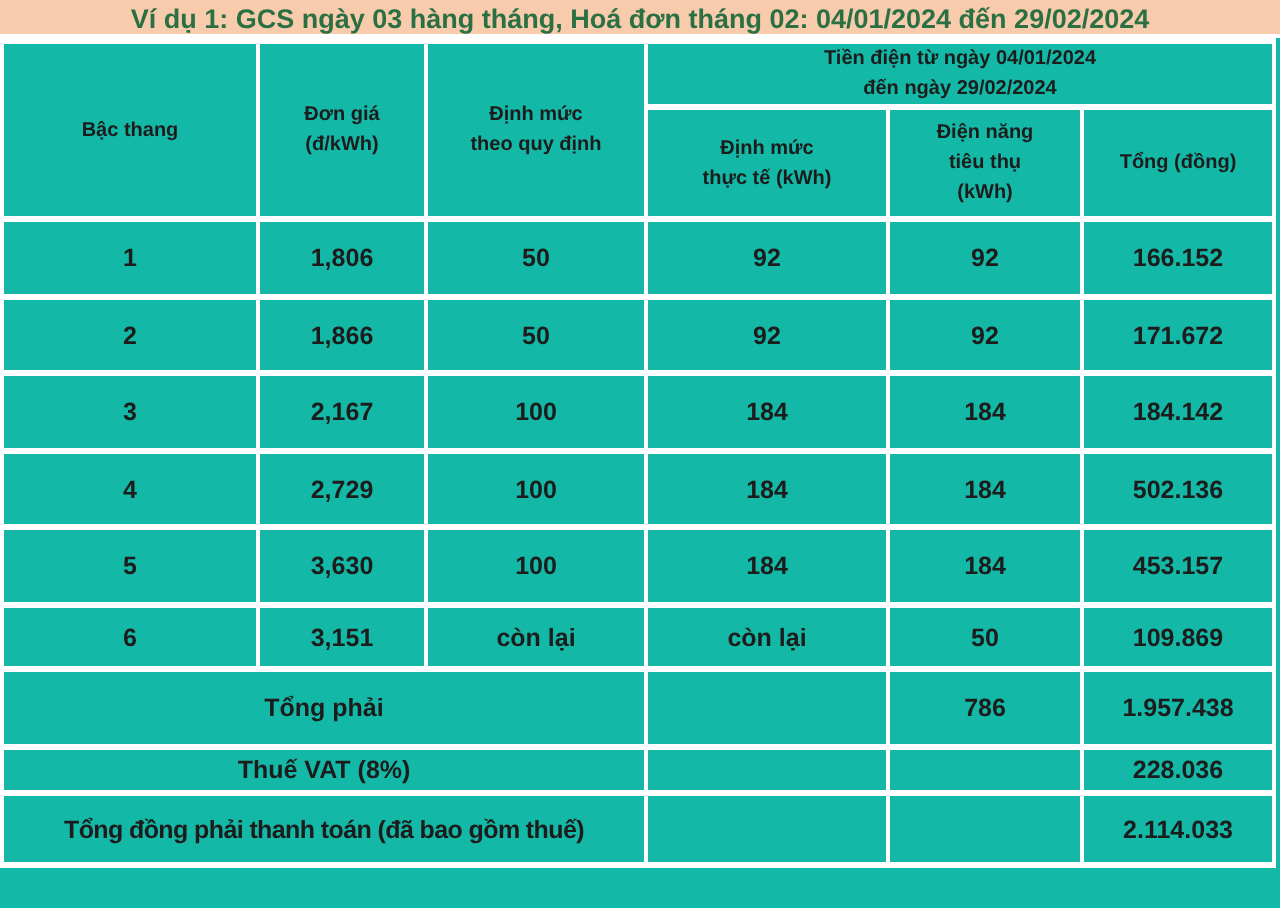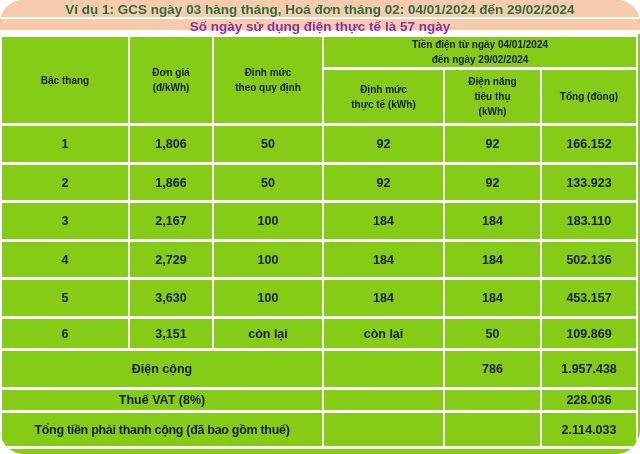--- a/index.html
+++ b/index.html
@@ -1,26 +1,25 @@
 <!DOCTYPE html>
 <html><head>
 <meta charset="utf-8">
 <style>
   * { margin: 0; padding: 0; box-sizing: border-box; }
   html, body { background: #ffffff; }
   .screen {
     width: 640px;
     height: 454px;
-    background: #84cc16;
+    background: #14b8a6;
     font-family: "Liberation Sans", sans-serif;
     font-weight: 700;
     color: #1c1c1c;
     overflow: hidden;
     position: relative;
-    border-radius: 24px;
   }
   .title-row {
     width: 640px;
     text-align: center;
     background: #F8CBAD;
   }
   .title-green {
     height: 19px;
     line-height: 20px;
     font-size: 13.5px;
@@ -68,21 +67,20 @@
   tr.f2 { height: 23px; }
   tr.f3 { height: 36px; }
 </style>
 </head>
 <body>
 
 <div class="screen">
 
   <div class="title-row title-green">Ví dụ 1: GCS ngày 03 hàng tháng, Hoá đơn tháng 02: 04/01/2024 đến 29/02/2024</div>
 
-  <div class="title-row title-purple">Số ngày sử dụng điện thực tế là 57 ngày</div>
 
   <table class="billing">
     <colgroup>
       <col style="width:128px">
       <col style="width:84px">
       <col style="width:110px">
       <col style="width:121px">
       <col style="width:97px">
       <col style="width:96px">
     </colgroup>
@@ -113,29 +111,29 @@
         <td class="va-bot">92</td>
         <td class="va-bot">92</td>
         <td class="va-top">166.152</td>
       </tr>
       <tr class="r38">
         <td class="va-top">2</td>
         <td class="va-top">1,866</td>
         <td class="va-bot">50</td>
         <td class="va-bot">92</td>
         <td class="va-bot">92</td>
-        <td class="va-top">133.923</td>
+        <td class="va-top">171.672</td>
       </tr>
       <tr class="r39">
         <td class="va-top">3</td>
         <td class="va-top">2,167</td>
         <td class="va-bot">100</td>
         <td class="va-bot">184</td>
         <td class="va-bot">184</td>
-        <td class="va-top">183.110</td>
+        <td class="va-top">184.142</td>
       </tr>
       <tr class="r38">
         <td class="va-top">4</td>
         <td class="va-top">2,729</td>
         <td class="va-bot">100</td>
         <td class="va-bot">184</td>
         <td class="va-bot">184</td>
         <td class="va-top">502.136</td>
       </tr>
       <tr class="r39">
@@ -150,33 +148,33 @@
         <td class="va-mid">6</td>
         <td class="va-mid">3,151</td>
         <td class="va-mid">còn lại</td>
         <td class="va-mid">còn lại</td>
         <td class="va-mid">50</td>
         <td class="va-mid">109.869</td>
       </tr>
     </tbody>
     <tfoot>
       <tr class="f1">
-        <td colspan="3" class="va-mid">Điện cộng</td>
+        <td colspan="3" class="va-mid">Tổng phải</td>
         <td class="va-mid"></td>
         <td class="va-bot">786</td>
         <td class="va-mid">1.957.438</td>
       </tr>
       <tr class="f2">
         <td colspan="3" class="va-mid">Thuế VAT (8%)</td>
         <td class="va-mid"></td>
         <td class="va-mid"></td>
         <td class="va-mid">228.036</td>
       </tr>
       <tr class="f3">
-        <td colspan="3" class="va-mid tight">Tổng tiền phải thanh cộng (đã bao gồm thuế)</td>
+        <td colspan="3" class="va-mid tight">Tổng đồng phải thanh toán (đã bao gồm thuế)</td>
         <td class="va-mid"></td>
         <td class="va-mid"></td>
         <td class="va-bot">2.114.033</td>
       </tr>
     </tfoot>
   </table>
 
 </div>
 
 </body></html>

